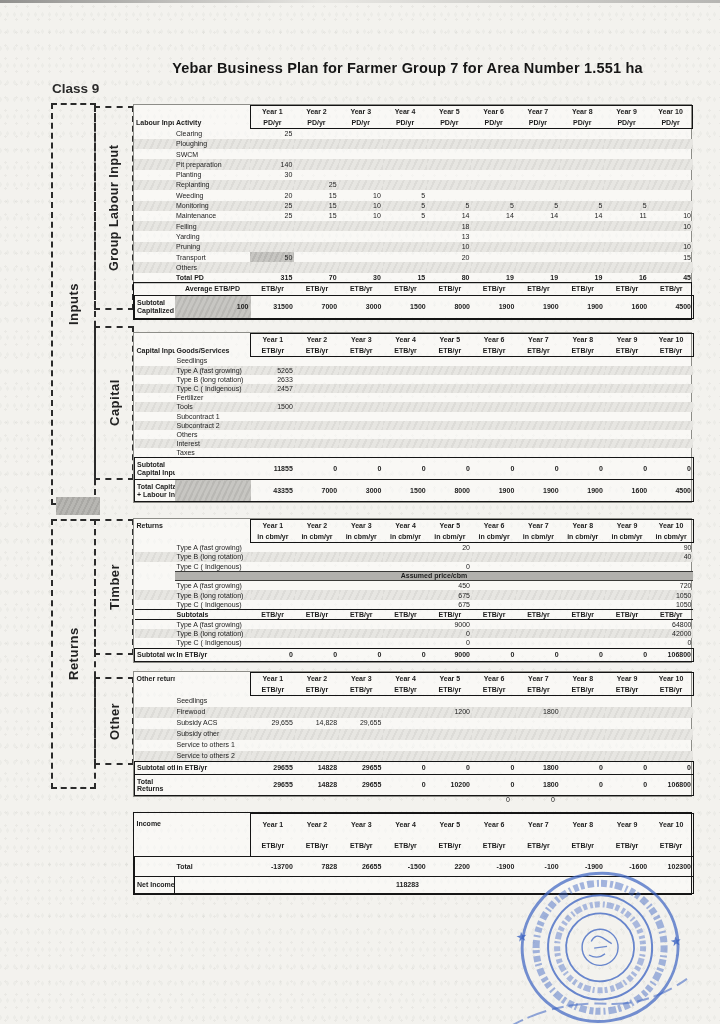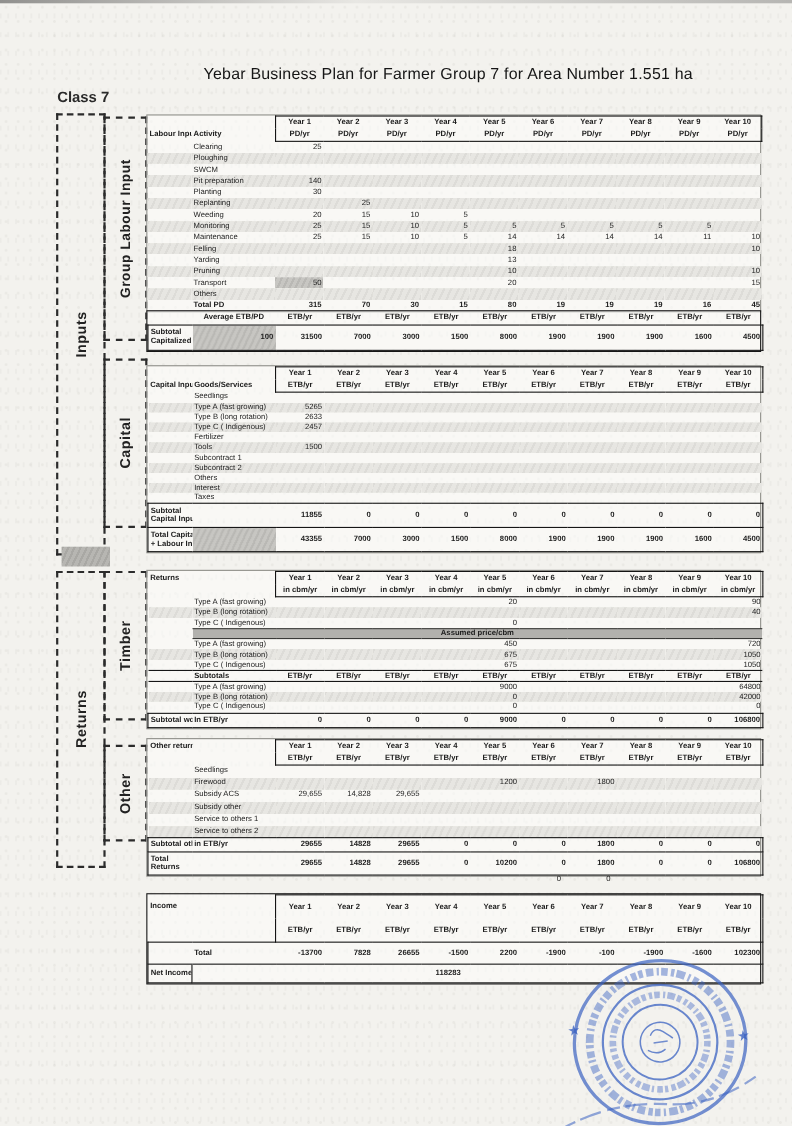--- a/index.html
+++ b/index.html
@@ -9,21 +9,21 @@
     background-image:
       radial-gradient(rgba(70,68,60,.055) 1px, transparent 1.3px),
       radial-gradient(rgba(70,68,60,.04) 1px, transparent 1.2px);
     background-size:11px 13px, 7px 17px;
     background-position:0 0, 4px 6px;
     font-family:"Liberation Sans", sans-serif;color:#1b1b1b;
   }
   .edge-top{position:absolute;top:0;left:0;width:100%;height:3px;
     background:linear-gradient(to right, rgba(25,25,25,.45), rgba(25,25,25,.05) 45%, rgba(25,25,25,.28));}
   .title{position:absolute;left:120px;top:60px;width:575px;text-align:center;
-    font-size:14.5px;font-weight:normal;letter-spacing:.2px;color:#161616}
+    font-size:14.5px;font-weight:bold;letter-spacing:.2px;color:#161616}
   .classlbl{position:absolute;left:52px;top:81px;font-size:13.5px;font-weight:bold;color:#2a2a2a}
 
   
   .dbox{position:absolute;border:2.4px dashed #2b2b2b;box-sizing:border-box}
   .vlabel{width:100%;height:100%;display:flex;align-items:center;justify-content:center;
     writing-mode:vertical-rl;transform:rotate(180deg);
     font-weight:bold;color:#222;letter-spacing:.5px}
   .grayblob{position:absolute;background:#b7b6b2;
     background-image:repeating-linear-gradient(115deg, rgba(0,0,0,.08) 0 2px, transparent 2px 5px);}
 
@@ -82,21 +82,21 @@
 
   .stamp{position:absolute;left:500px;top:864px;width:205px;height:165px;
     transform:rotate(-8deg);pointer-events:none}
 </style>
 </head>
 <body>
 
 <div class="edge-top"></div>
 
 <div class="title">Yebar  Business Plan for Farmer Group 7 for Area Number 1.551 ha</div>
-<div class="classlbl">Class 7</div>
+<div class="classlbl">Class 9</div>
 
 <div class="dbox" style="left:51px;top:103px;width:45px;height:402px">
   <div class="vlabel" style="font-size:13px">Inputs</div>
 </div>
 <div class="dbox" style="left:94px;top:106px;width:40px;height:204px">
   <div class="vlabel" style="font-size:12.5px">Group Labour Input</div>
 </div>
 <div class="dbox" style="left:94px;top:326px;width:40px;height:154px">
   <div class="vlabel" style="font-size:13px">Capital</div>
 </div>

